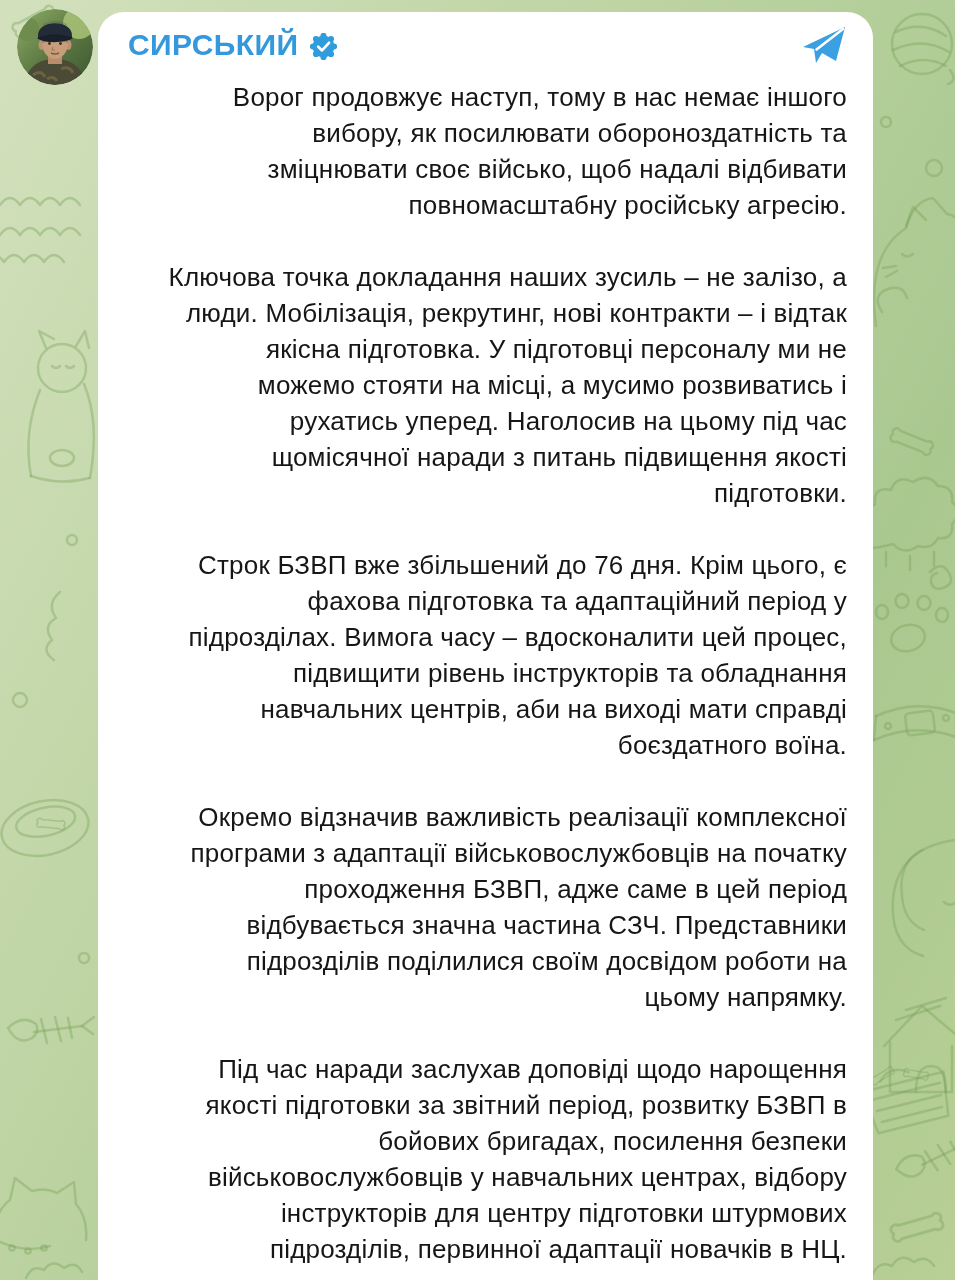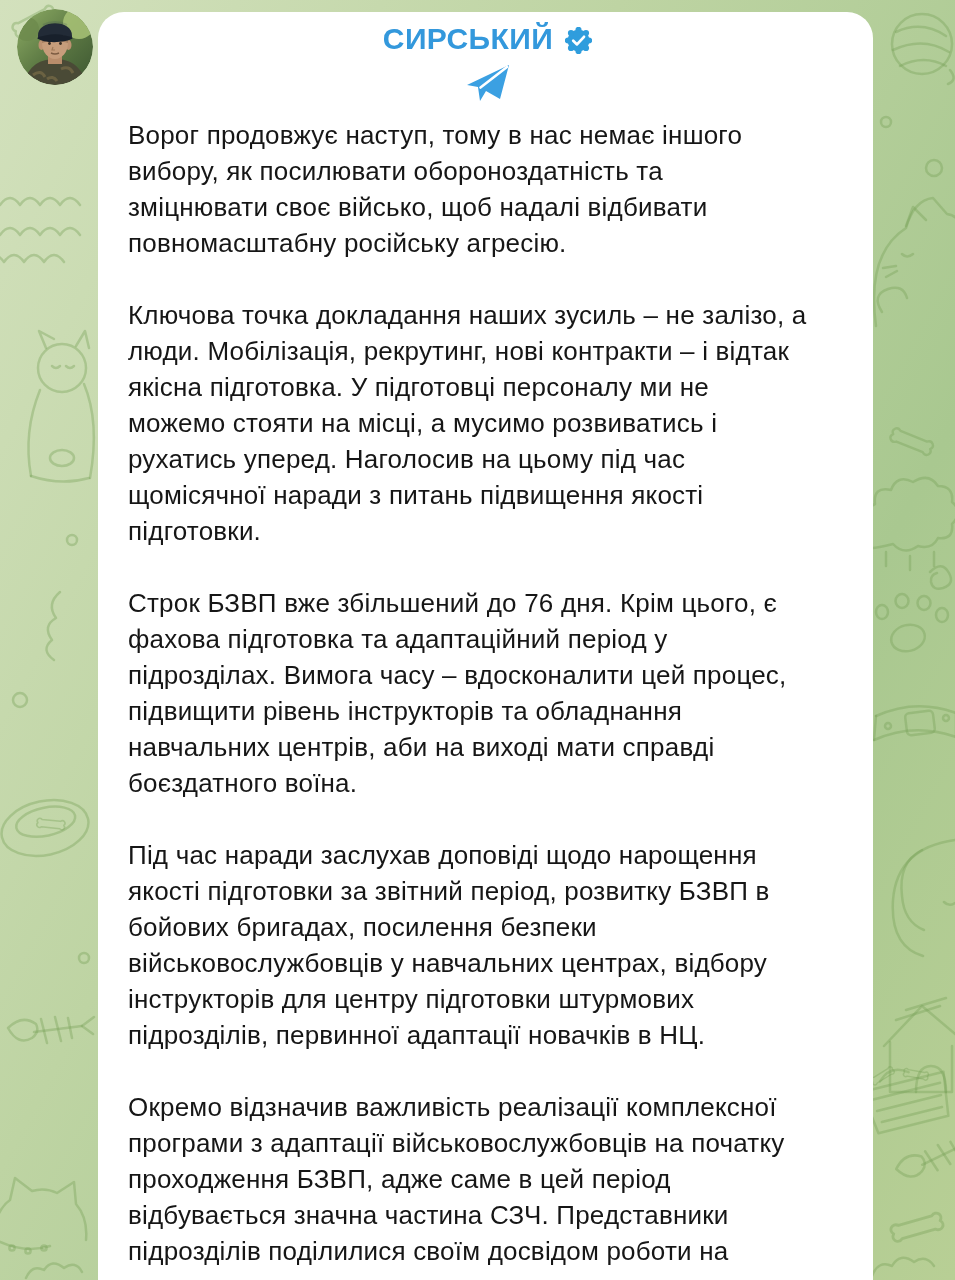--- a/index.html
+++ b/index.html
@@ -11,26 +11,26 @@
   .bg-doodles{position:absolute;left:0;top:0;width:955px;height:1280px;}
   .bubble{
     position:absolute;left:98px;top:12px;width:775px;height:1300px;
     background:#ffffff;border-radius:26px;
   }
   .avatar{
     position:absolute;left:17px;top:9px;width:76px;height:76px;
     border-radius:50%;overflow:hidden;cursor:pointer;
   }
   .avatar svg{display:block;}
-  .header{display:flex;justify-content:space-between;align-items:center;padding:8px 26px 0 30px;flex-direction:column;}
+  .header{display:flex;justify-content:space-between;align-items:flex-end;padding:8px 26px 0 30px;}
   .name-row{display:flex;align-items:center;gap:12px;cursor:pointer;}
   .name{font-size:30px;font-weight:bold;color:#3398dc;line-height:38px;letter-spacing:.4px;}
   .badge{width:27px;height:27px;margin-top:3px;flex:0 0 auto;}
   .plane{width:46px;height:40px;margin-top:4px;cursor:pointer;}
-  .body{padding:15px 26px 0 30px;font-size:26px;line-height:36px;color:#161616;letter-spacing:.2px;}
+  .body{padding:15px 26px 0 30px;font-size:26px;line-height:36px;color:#161616;letter-spacing:.2px;text-align:right;}
   .body p{margin:0 0 36px 0;white-space:pre-line;}
 </style>
 </head>
 <body>
 
 <div class="screen">
 
   <svg class="bg-doodles" viewBox="0 0 955 1280" xmlns="http://www.w3.org/2000/svg">
     <g fill="none" stroke="#76a058" stroke-opacity="0.38" stroke-width="2.5" stroke-linecap="round" stroke-linejoin="round">
 
@@ -238,28 +238,28 @@
 можемо стояти на місці, а мусимо розвиватись і
 рухатись уперед. Наголосив на цьому під час
 щомісячної наради з питань підвищення якості
 підготовки.</p>
       <p>Строк БЗВП вже збільшений до 76 дня. Крім цього, є
 фахова підготовка та адаптаційний період у
 підрозділах. Вимога часу – вдосконалити цей процес,
 підвищити рівень інструкторів та обладнання
 навчальних центрів, аби на виході мати справді
 боєздатного воїна.</p>
+      <p>Окремо відзначив важливість реалізації комплексної
+програми з адаптації військовослужбовців на початку
+проходження БЗВП, адже саме в цей період
+відбувається значна частина СЗЧ. Представники
+підрозділів поділилися своїм досвідом роботи на
+цьому напрямку.</p>
       <p>Під час наради заслухав доповіді щодо нарощення
 якості підготовки за звітний період, розвитку БЗВП в
 бойових бригадах, посилення безпеки
 військовослужбовців у навчальних центрах, відбору
 інструкторів для центру підготовки штурмових
 підрозділів, первинної адаптації новачків в НЦ.</p>
-      <p>Окремо відзначив важливість реалізації комплексної
-програми з адаптації військовослужбовців на початку
-проходження БЗВП, адже саме в цей період
-відбувається значна частина СЗЧ. Представники
-підрозділів поділилися своїм досвідом роботи на
-цьому напрямку.</p>
     </div>
   </div>
 
 </div>
 
 </body></html>

